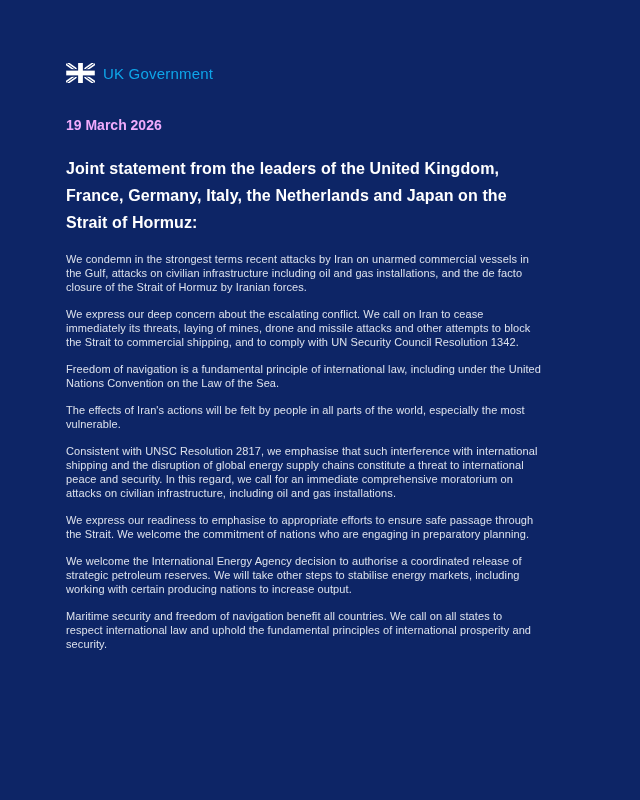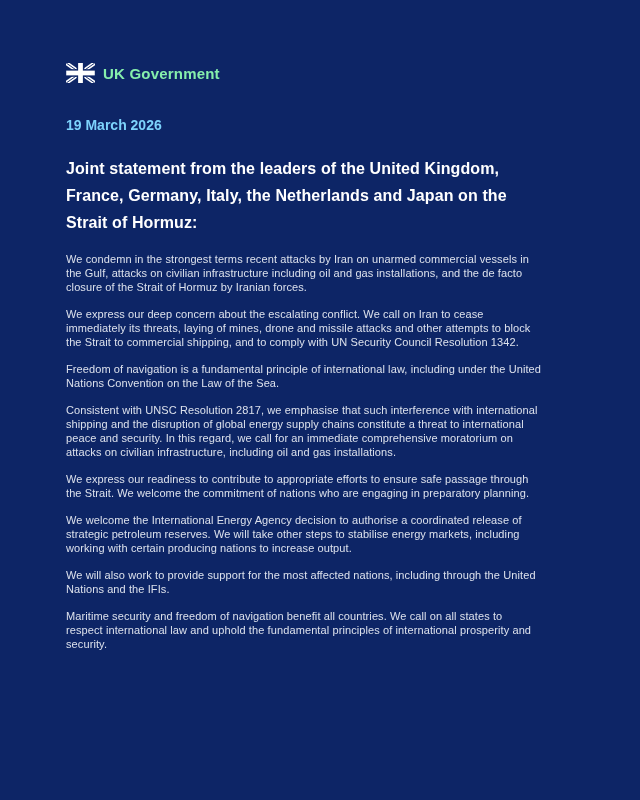--- a/index.html
+++ b/index.html
@@ -17,29 +17,29 @@
   }
   .logo-row {
     display: flex;
     align-items: center;
     gap: 8px;
     margin-bottom: 34px;
   }
   .flag-icon { width: 29px; height: 20px; display: block; flex: 0 0 auto; }
   .logo-text {
     font-size: 15px;
-    font-weight: bold;
+    font-weight: normal;
     letter-spacing: 0.2px;
-    color: #86efac;
+    color: #0ea5e9;
   }
   .date-line {
     font-size: 14px;
     font-weight: bold;
     margin-bottom: 22px;
-    color: #7dd3fc;
+    color: #f0abfc;
   }
   .statement-title {
     font-size: 16px;
     font-weight: bold;
     line-height: 27px;
     max-width: 474px;
     letter-spacing: 0.1px;
     margin-bottom: 16px;
     color: #ffffff;
   }
@@ -76,20 +76,20 @@
   </div>
 
   <div class="date-line">19 March 2026</div>
 
   <h1 class="statement-title">Joint statement from the leaders of the United Kingdom, France, Germany, Italy, the Netherlands and Japan on the Strait of Hormuz:</h1>
 
   <div class="statement-body">
     <p>We condemn in the strongest terms recent attacks by Iran on unarmed commercial vessels in the Gulf, attacks on civilian infrastructure including oil and gas installations, and the de facto closure of the Strait of Hormuz by Iranian forces.</p>
     <p>We express our deep concern about the escalating conflict. We call on Iran to cease immediately its threats, laying of mines, drone and missile attacks and other attempts to block the Strait to commercial shipping, and to comply with UN Security Council Resolution 1342.</p>
     <p>Freedom of navigation is a fundamental principle of international law, including under the United Nations Convention on the Law of the Sea.</p>
+    <p>The effects of Iran's actions will be felt by people in all parts of the world, especially the most vulnerable.</p>
     <p>Consistent with UNSC Resolution 2817, we emphasise that such interference with international shipping and the disruption of global energy supply chains constitute a threat to international peace and security. In this regard, we call for an immediate comprehensive moratorium on attacks on civilian infrastructure, including oil and gas installations.</p>
-    <p>We express our readiness to contribute to appropriate efforts to ensure safe passage through the Strait. We welcome the commitment of nations who are engaging in preparatory planning.</p>
+    <p>We express our readiness to emphasise to appropriate efforts to ensure safe passage through the Strait. We welcome the commitment of nations who are engaging in preparatory planning.</p>
     <p>We welcome the International Energy Agency decision to authorise a coordinated release of strategic petroleum reserves. We will take other steps to stabilise energy markets, including working with certain producing nations to increase output.</p>
-    <p>We will also work to provide support for the most affected nations, including through the United Nations and the IFIs.</p>
     <p>Maritime security and freedom of navigation benefit all countries. We call on all states to respect international law and uphold the fundamental principles of international prosperity and security.</p>
   </div>
 
 </div>
 
 </body></html>

